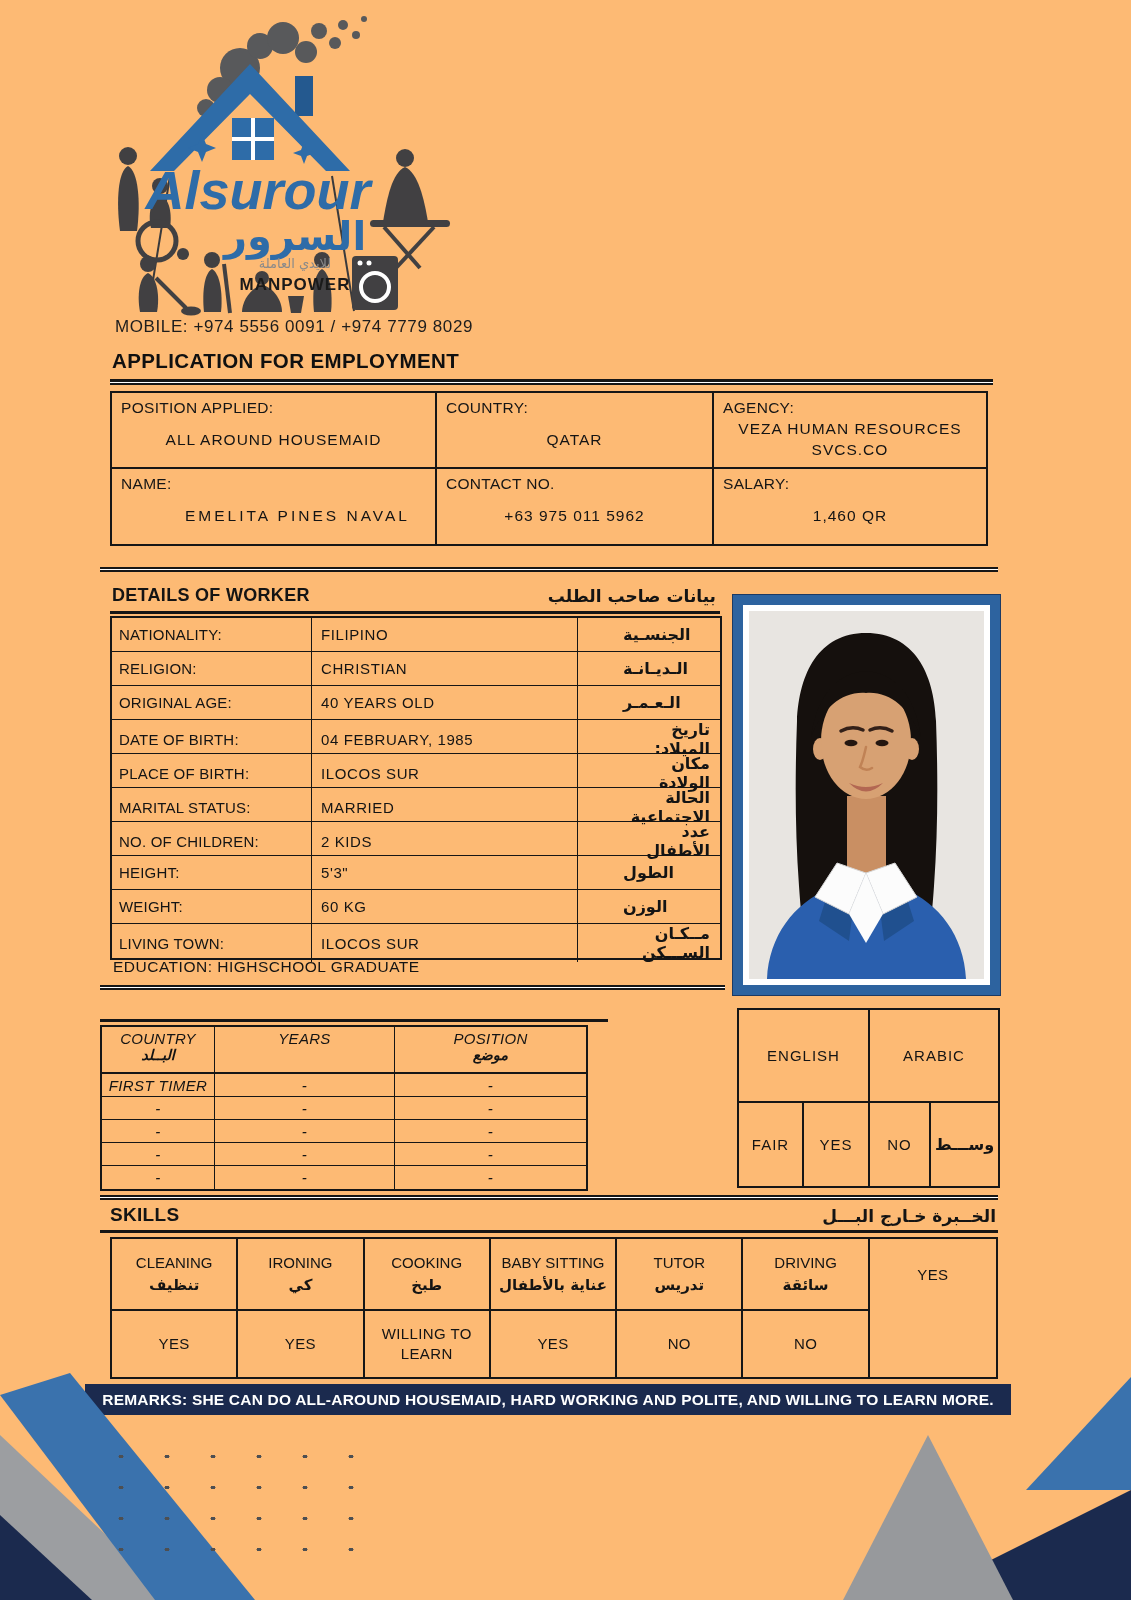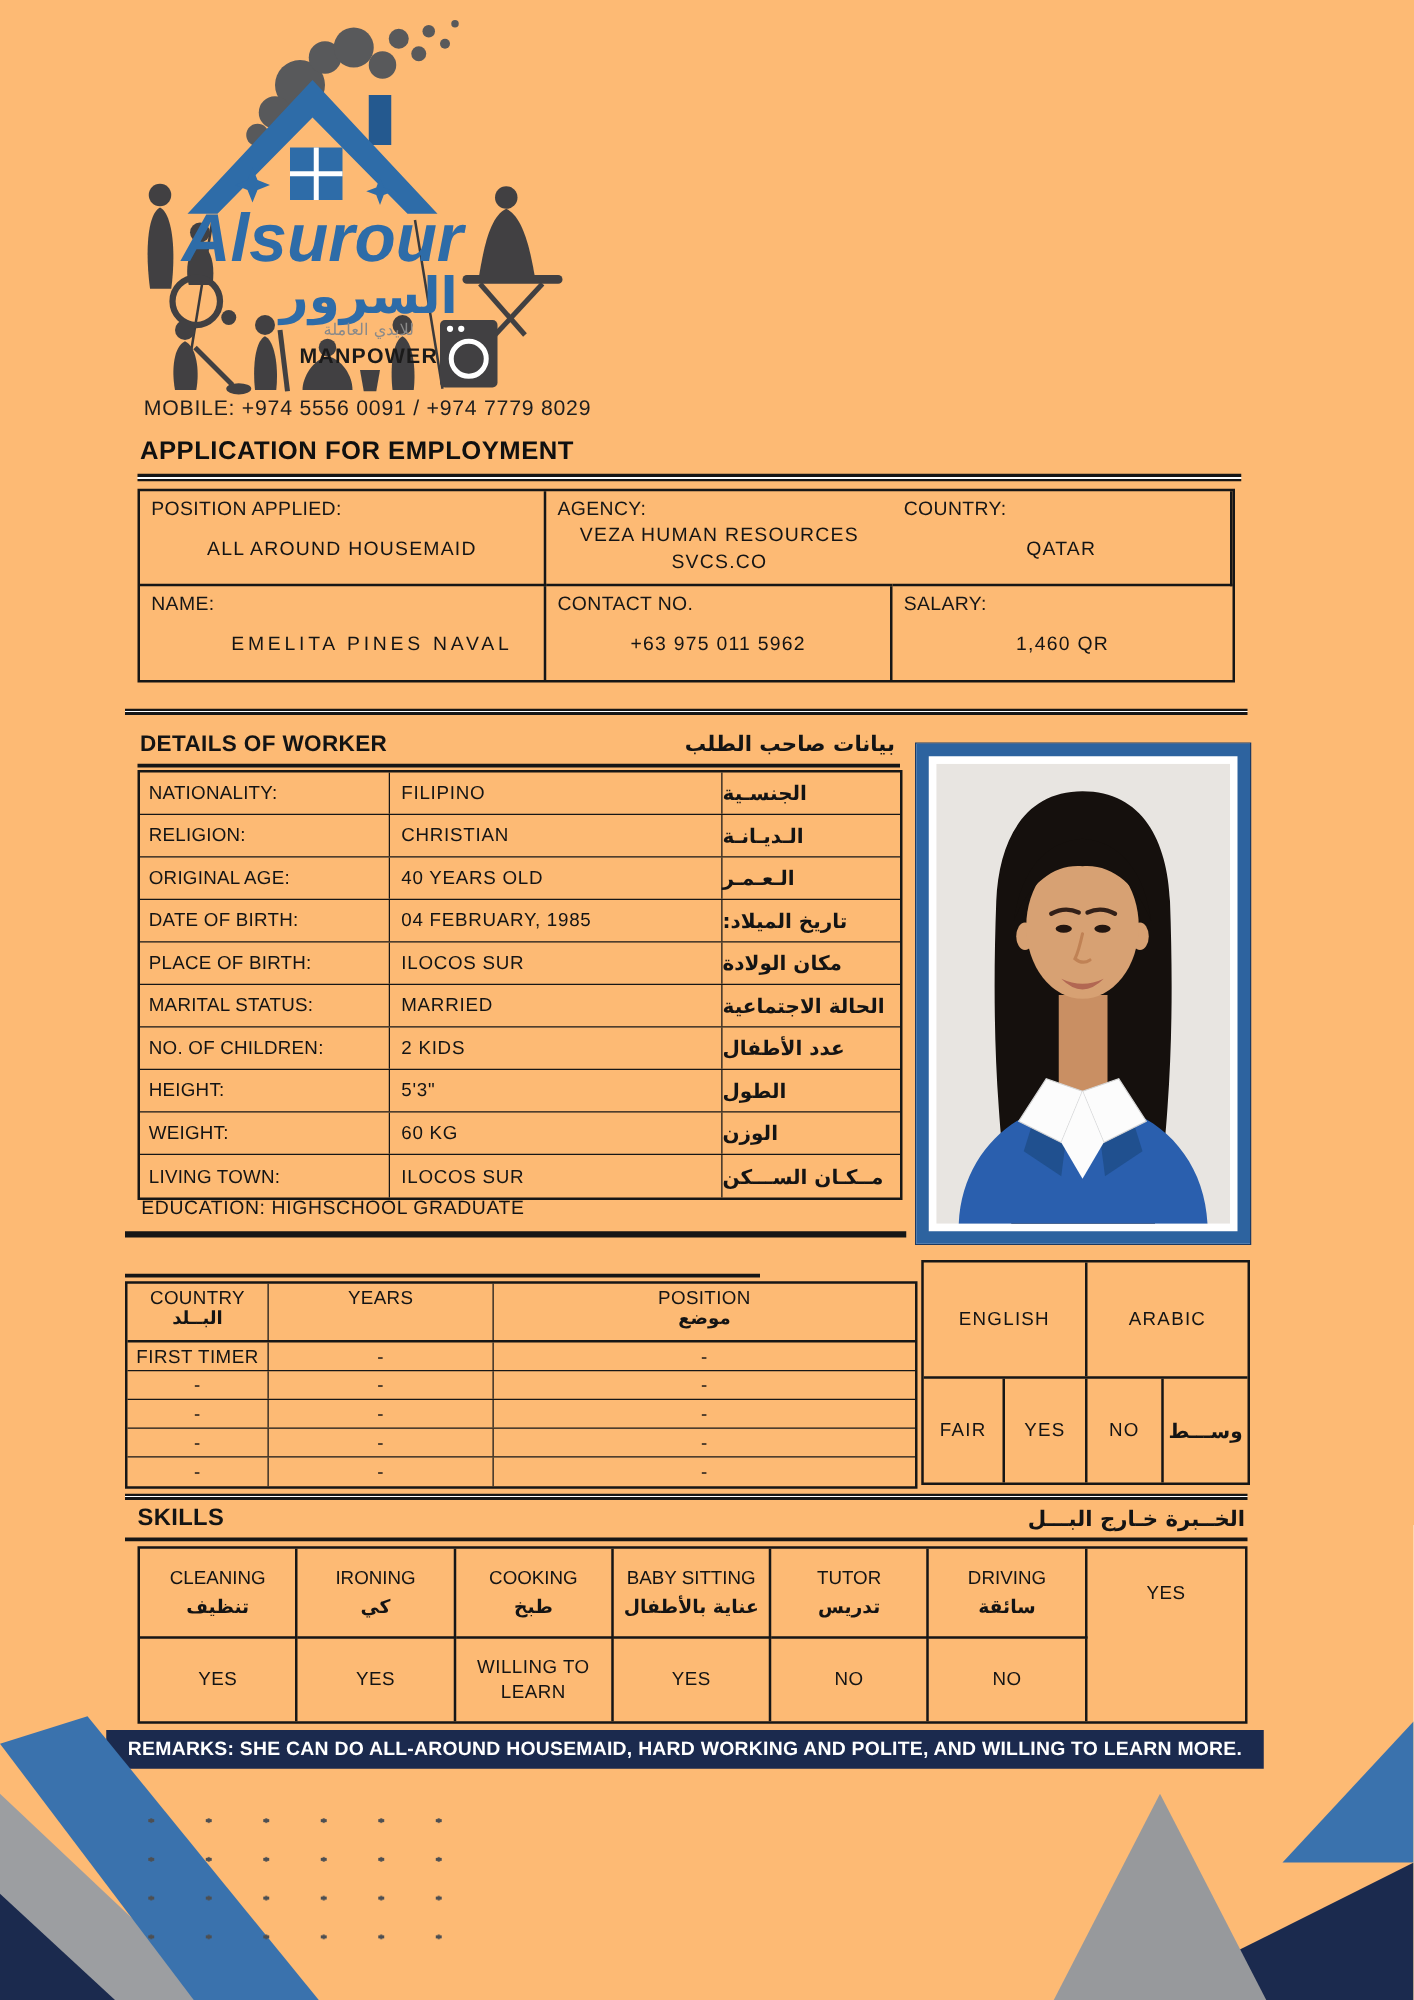--- a/index.html
+++ b/index.html
@@ -38,32 +38,32 @@
   #details-head { left:112px; top:585px; width:604px; }
   .underline { height:2.5px; background:#161616; }
   #details-underline { left:110px; top:611px; width:610px; }
 
   .details-table { left:110px; top:616px; width:612px; border:2px solid #161616; box-sizing:border-box; }
   .d-row { display:grid; grid-template-columns:200px 266px 1fr; height:34px; border-bottom:1.8px solid #161616; box-sizing:border-box;}
   .d-row:last-child { border-bottom:none; }
   .d-label, .d-value { display:flex; align-items:center; font-size:15px; letter-spacing:.2px; padding-left:7px; box-sizing:border-box;}
   .d-label { border-right:1.8px solid #161616; }
   .d-value { border-right:1.8px solid #161616; padding-left:9px; letter-spacing:.6px;}
-  .d-arabic { display:flex; align-items:center; justify-content:flex-end; padding-right:10px; font-size:16px; font-weight:600; box-sizing:border-box;}
+  .d-arabic { display:flex; align-items:center; justify-content:flex-end; padding-right:10px; font-size:16px; font-weight:600; box-sizing:border-box;margin-left:45px;}
   .education-line { left:113px; top:958px; font-size:15.5px; letter-spacing:.5px; }
 
   
   .photo-frame { left:733px; top:595px; width:267px; height:400px; box-sizing:border-box;
                  border:10px solid #2d639f; background:#ffffff; padding:6px; box-shadow:0 0 0 1px #1c3a63; }
   .photo-frame svg { display:block; width:100%; height:100%; }
 
   
   #emp-head { left:100px; top:993px; width:506px; }
   #emp-underline { left:100px; top:1019px; width:508px; }
-  .emp-table { left:100px; top:1025px; width:634px; border:2px solid #161616; box-sizing:border-box; }
+  .emp-table { left:100px; top:1025px; width:488px; border:2px solid #161616; box-sizing:border-box;font-style:italic; }
   .emp-header { display:grid; grid-template-columns:113px 180px 1fr; height:47px; border-bottom:2px solid #161616; box-sizing:border-box;}
   .emp-hcell { border-right:1.5px solid #161616; display:flex; flex-direction:column; align-items:center;
                justify-content:flex-start; padding-top:3px; font-size:15px; letter-spacing:.3px; box-sizing:border-box;}
   .emp-hcell:last-child { border-right:none; }
   .emp-hcell .ar { font-weight:700; font-size:14.5px; }
   .emp-row { display:grid; grid-template-columns:113px 180px 1fr; height:23px; border-bottom:1.5px solid #161616; box-sizing:border-box;}
   .emp-row:last-child { border-bottom:none; }
   .emp-cell { border-right:1.5px solid #161616; display:flex; align-items:center; justify-content:center;
               font-size:15px; letter-spacing:.4px; box-sizing:border-box;}
   .emp-cell:last-child { border-right:none; }
@@ -186,30 +186,30 @@
 
   <div class="abs mobile-line">MOBILE: +974 5556 0091 / +974 7779 8029</div>
   <div class="abs doc-title">APPLICATION FOR EMPLOYMENT</div>
   <div class="abs title-rule"></div>
 
   <div class="abs app-table">
     <div class="app-cell br bb">
       <span class="cell-label">POSITION APPLIED:</span>
       <div class="cell-value">ALL AROUND HOUSEMAID</div>
     </div>
+    <div class="app-cell br bb">
+      <span class="cell-label">COUNTRY:</span>
+      <div class="cell-value">QATAR</div>
+    </div>
     <div class="app-cell bb">
       <span class="cell-label">AGENCY:</span>
       <div class="cell-value">
         <span>VEZA HUMAN RESOURCES</span>
         <span>SVCS.CO</span>
       </div>
-    </div>
-    <div class="app-cell br bb">
-      <span class="cell-label">COUNTRY:</span>
-      <div class="cell-value">QATAR</div>
     </div>
     <div class="app-cell br">
       <span class="cell-label">NAME:</span>
       <div class="cell-value wide">EMELITA PINES NAVAL</div>
     </div>
     <div class="app-cell br">
       <span class="cell-label">CONTACT NO.</span>
       <div class="cell-value">+63 975 011 5962</div>
     </div>
     <div class="app-cell">

